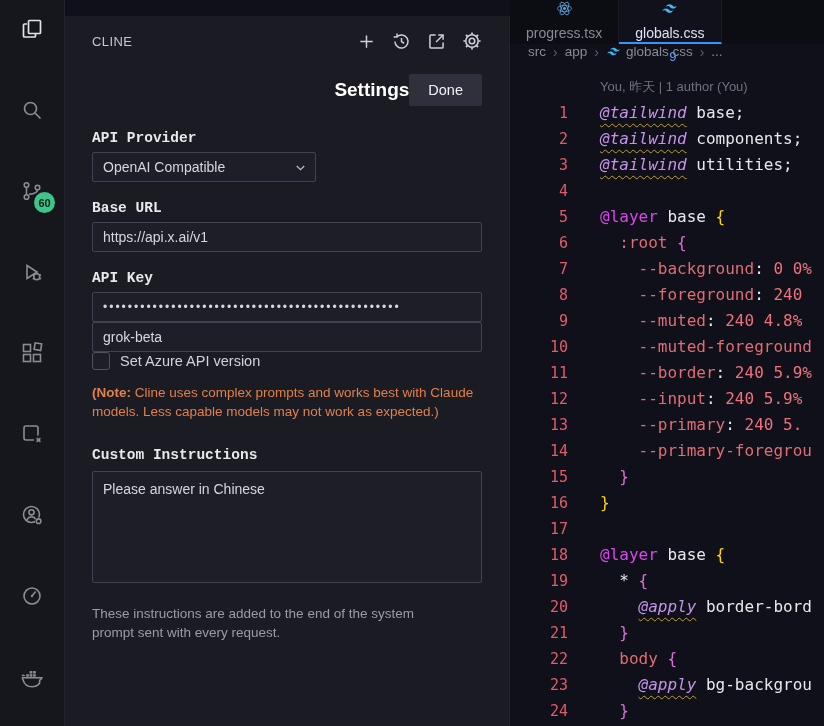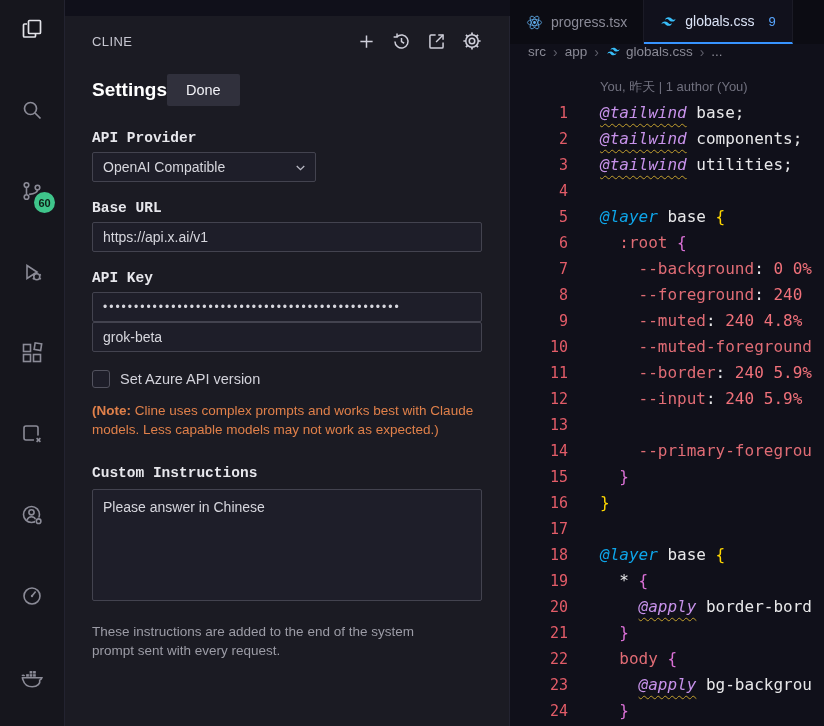--- a/index.html
+++ b/index.html
@@ -31,71 +31,71 @@
   
   .side-panel {
     position:absolute; left:65px; top:16px; width:445px; height:100%;
     background:#1b1b23; border-right:1px solid #232330; overflow:hidden;
   }
   .panel-header { height:50px; display:flex; align-items:center;
     justify-content:space-between; padding:0 26px 0 27px; }
   .panel-title { font-size:13px; color:#c6c6d0; letter-spacing:.4px; }
   .hdr-icons { display:flex; gap:14px; align-items:center; }
   .hicon { color:#cfcfda; display:flex; cursor:pointer; }
-  .settings-row { display:flex; align-items:center; justify-content:flex-start;
+  .settings-row { display:flex; align-items:center; justify-content:flex-end;
     padding:8px 27px 0 27px; }
   .settings-row h1 { font-size:19px; font-weight:700; color:#ffffff; }
   .done-btn { background:#30303c; color:#f1f1f6; border:none; border-radius:2px;
     font-size:14.5px; font-family:inherit; padding:8px 19px; cursor:pointer; }
   .form { padding:0 27px; }
   .field-label { font-size:14.5px; font-weight:700; color:#e7e7ec; margin:18px 0 6px;font-family:Liberation Mono, monospace; }
   .field-label.first { margin-top:24px; }
   .field-label.ci { margin-top:26px; }
   .select-box { width:224px; height:30px; background:#1e1e29; border:1px solid #43434f;
     border-radius:2px; display:flex; align-items:center; justify-content:space-between;
     padding:0 7px 0 10px; font-size:14px; color:#d6d6dd; cursor:pointer; }
   .chev { color:#b9b9c4; display:flex; }
   .text-input { width:100%; height:30px; background:#1e1e29; border:1px solid #43434f;
     border-radius:2px; color:#d6d6dd; font-size:14px; font-family:inherit;
     padding:0 10px; display:flex; align-items:center; overflow:hidden; }
   input.text-input { display:block; }
   .dots span { letter-spacing:2px; font-size:12px; white-space:nowrap; }
-  .checkbox-row { display:flex; align-items:center; gap:10px; margin-top:18px; cursor:pointer; }
+  .checkbox-row { display:flex; align-items:center; gap:10px; cursor:pointer; }
   .checkbox { width:18px; height:18px; background:#1e1e29; border:1px solid #52525e;
     border-radius:3px; flex:none; }
   .cb-label { font-size:14.5px; color:#d2d2da; }
   .note { margin-top:13px; width:386px; font-size:13.5px; line-height:19px; color:#e0804a; }
   .note b { font-weight:700; color:#e0804a; }
   .textarea { margin-top:2px; width:100%; height:112px; background:#1e1e29;
     border:1px solid #43434f; border-radius:2px; color:#d6d6dd; font-size:14px;
     font-family:inherit; padding:9px 10px; resize:none; }
   .footer-note { margin-top:17px; width:364px; font-size:13.5px; line-height:19px; color:#9c9ca6; }
 
   
   .editor { position:absolute; left:510px; right:0; top:0; bottom:0;
     background:#10101a; overflow:hidden; }
   .tab-bar { height:44px; background:#0c0c13; display:flex; }
   .tab { display:flex; align-items:center; gap:8px; padding:0 16px; height:100%;
     font-size:14px; color:#8a8a97; border-right:1px solid #1b1b26; cursor:pointer;
-    white-space:nowrap; }
+    white-space:nowrap;flex-direction:column; }
   .tab.active { background:#11111c; color:#dbe3f6; border-bottom:2px solid #3794ff; }
   .tab-icon { display:flex; }
   .tab-num { color:#58a6ff; font-size:13px; margin-left:6px; }
   .breadcrumb { height:30px; display:flex; align-items:flex-start; gap:7px;
     padding-left:18px; font-size:13.5px; color:#8a8a96; }
   .bc-sep { color:#5f5f6b; font-size:14px; }
   .bc-item { cursor:pointer; }
   .bc-ico { display:flex; margin-right:-2px; }
   .blame { height:26px; line-height:26px; padding-left:90px; font-size:13px;
     color:#70707e; white-space:nowrap; }
   .code { font-family:"DejaVu Sans Mono", monospace; font-size:16px; }
   .code-line { display:flex; height:26px; line-height:26px; white-space:pre; }
   .ln { width:58px; flex:none; text-align:right; color:#e25c68; font-size:15px; }
   .lc { padding-left:32px; }
-  .tk-at  { color:#0ea5e9; font-style:italic; }
+  .tk-at  { color:#d946ef; }
   .tk-atw { color:#c792ea; font-style:italic;
     text-decoration:underline; text-decoration-style:wavy;
     text-decoration-color:#c2a02e; text-decoration-thickness:1px;
     text-underline-offset:5px; }
   .tk-p   { color:#e8e8ea; }
   .tk-b1  { color:#ffd700; }
   .tk-b2  { color:#da70d6; }
   .tk-sel { color:#e06c75; }
   .tk-prop{ color:#e06c75; }
   .tk-val { color:#f0717a; }
@@ -313,21 +313,21 @@
         <div class="code-line"><span class="ln">3</span><span class="lc"><span class="tk-atw">@tailwind</span><span class="tk-p"> utilities;</span></span></div>
         <div class="code-line"><span class="ln">4</span><span class="lc"></span></div>
         <div class="code-line"><span class="ln">5</span><span class="lc"><span class="tk-at">@layer</span><span class="tk-p"> base </span><span class="tk-b1">{</span></span></div>
         <div class="code-line"><span class="ln">6</span><span class="lc"><span class="tk-p">  </span><span class="tk-sel">:root</span><span class="tk-p"> </span><span class="tk-b2">{</span></span></div>
         <div class="code-line"><span class="ln">7</span><span class="lc"><span class="tk-p">    </span><span class="tk-prop">--background</span><span class="tk-p">: </span><span class="tk-val">0 0%</span></span></div>
         <div class="code-line"><span class="ln">8</span><span class="lc"><span class="tk-p">    </span><span class="tk-prop">--foreground</span><span class="tk-p">: </span><span class="tk-val">240</span></span></div>
         <div class="code-line"><span class="ln">9</span><span class="lc"><span class="tk-p">    </span><span class="tk-prop">--muted</span><span class="tk-p">: </span><span class="tk-val">240 4.8%</span></span></div>
         <div class="code-line"><span class="ln">10</span><span class="lc"><span class="tk-p">    </span><span class="tk-prop">--muted-foreground</span></span></div>
         <div class="code-line"><span class="ln">11</span><span class="lc"><span class="tk-p">    </span><span class="tk-prop">--border</span><span class="tk-p">: </span><span class="tk-val">240 5.9%</span></span></div>
         <div class="code-line"><span class="ln">12</span><span class="lc"><span class="tk-p">    </span><span class="tk-prop">--input</span><span class="tk-p">: </span><span class="tk-val">240 5.9%</span></span></div>
-        <div class="code-line"><span class="ln">13</span></div>
+        <div class="code-line"><span class="ln">13</span><span class="lc"><span class="tk-p">    </span><span class="tk-prop">--primary</span><span class="tk-p">: </span><span class="tk-val">240 5.</span></span></div>
         <div class="code-line"><span class="ln">14</span><span class="lc"><span class="tk-p">    </span><span class="tk-prop">--primary-foregrou</span></span></div>
         <div class="code-line"><span class="ln">15</span><span class="lc"><span class="tk-p">  </span><span class="tk-b2">}</span></span></div>
         <div class="code-line"><span class="ln">16</span><span class="lc"><span class="tk-b1">}</span></span></div>
         <div class="code-line"><span class="ln">17</span><span class="lc"></span></div>
         <div class="code-line"><span class="ln">18</span><span class="lc"><span class="tk-at">@layer</span><span class="tk-p"> base </span><span class="tk-b1">{</span></span></div>
         <div class="code-line"><span class="ln">19</span><span class="lc"><span class="tk-p">  * </span><span class="tk-b2">{</span></span></div>
         <div class="code-line"><span class="ln">20</span><span class="lc"><span class="tk-p">    </span><span class="tk-atw">@apply</span><span class="tk-p"> border-bord</span></span></div>
         <div class="code-line"><span class="ln">21</span><span class="lc"><span class="tk-p">  </span><span class="tk-b2">}</span></span></div>
         <div class="code-line"><span class="ln">22</span><span class="lc"><span class="tk-p">  </span><span class="tk-sel">body</span><span class="tk-p"> </span><span class="tk-b2">{</span></span></div>
         <div class="code-line"><span class="ln">23</span><span class="lc"><span class="tk-p">    </span><span class="tk-atw">@apply</span><span class="tk-p"> bg-backgrou</span></span></div>

